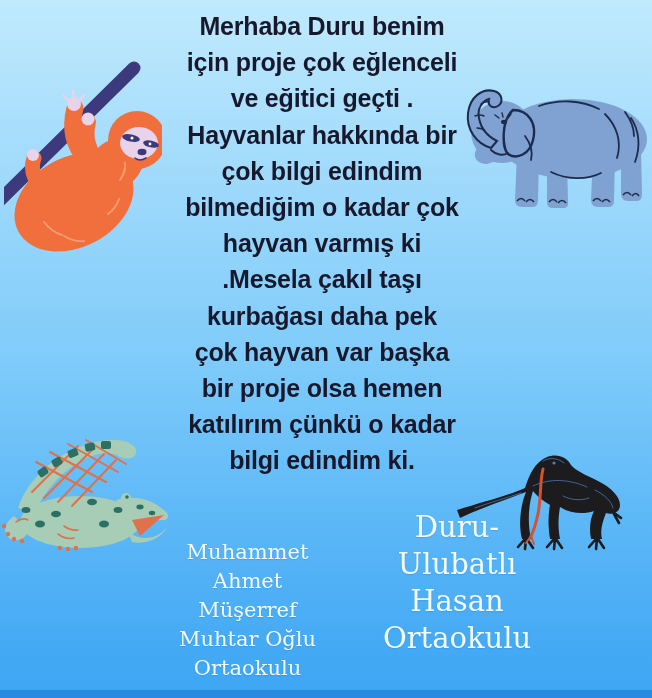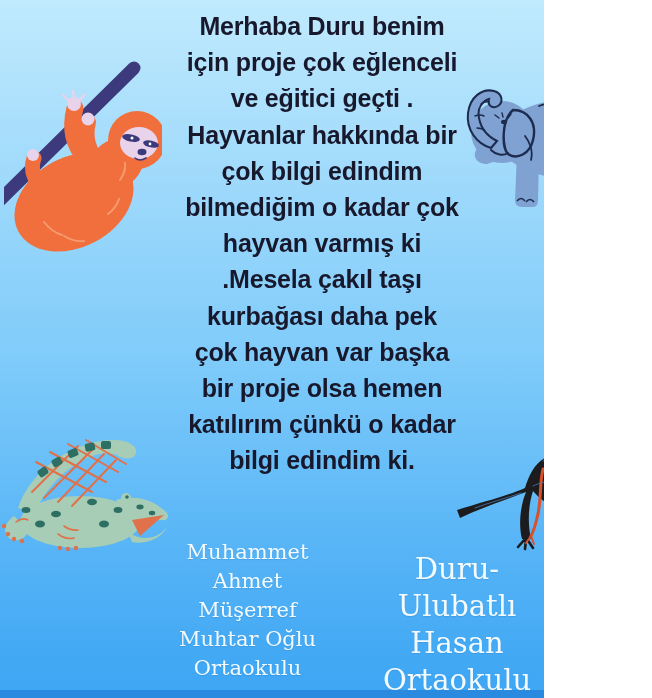--- a/index.html
+++ b/index.html
@@ -3,21 +3,21 @@
 <meta charset="utf-8">
 <style>
   html, body { margin: 0; padding: 0; }
   body {
     width: 652px; height: 698px;
     overflow: hidden;
     font-family: "Liberation Sans", sans-serif;
   }
   .poster {
     position: relative;
-    width: 544px; height: 698px;
+    width: 652px; height: 698px;
     background: linear-gradient(180deg, #c0eafd 0%, #9cd8fb 28%, #7ecbfa 52%, #55b3f6 80%, #3fa7f4 97%, #3fa7f4 100%);
     overflow: hidden;
   }
   .bottom-strip {
     position: absolute; left: 0; bottom: 0;
     width: 652px; height: 8px;
     background: #2a8ae0;
   }
   .testimonial {
     position: absolute;
@@ -38,21 +38,21 @@
     white-space: pre-line;
     font-family: "DejaVu Serif", "Liberation Serif", serif;
     color: #f4fbff;
     text-shadow: 0 1px 1px rgba(40,110,180,0.25);
   }
   .school-left {
     top: 538px; left: 160px; width: 175px;
     font-size: 21px; line-height: 29px;
   }
   .school-right {
-    top: 551px; left: 368px; width: 178px;
+    top: 509px; left: 368px; width: 178px;
     font-size: 29px; line-height: 37px;
   }
   .illus { position: absolute; }
   .illus-sloth    { left: 4px;   top: 52px;  width: 158px; height: 214px; }
   .illus-elephant { left: 455px; top: 84px;  width: 197px; height: 132px; }
   .illus-croc     { left: 0px;   top: 430px; width: 174px; height: 122px; }
   .illus-komodo   { left: 455px; top: 442px; width: 197px; height: 110px; }
 </style>
 </head>
 <body>

